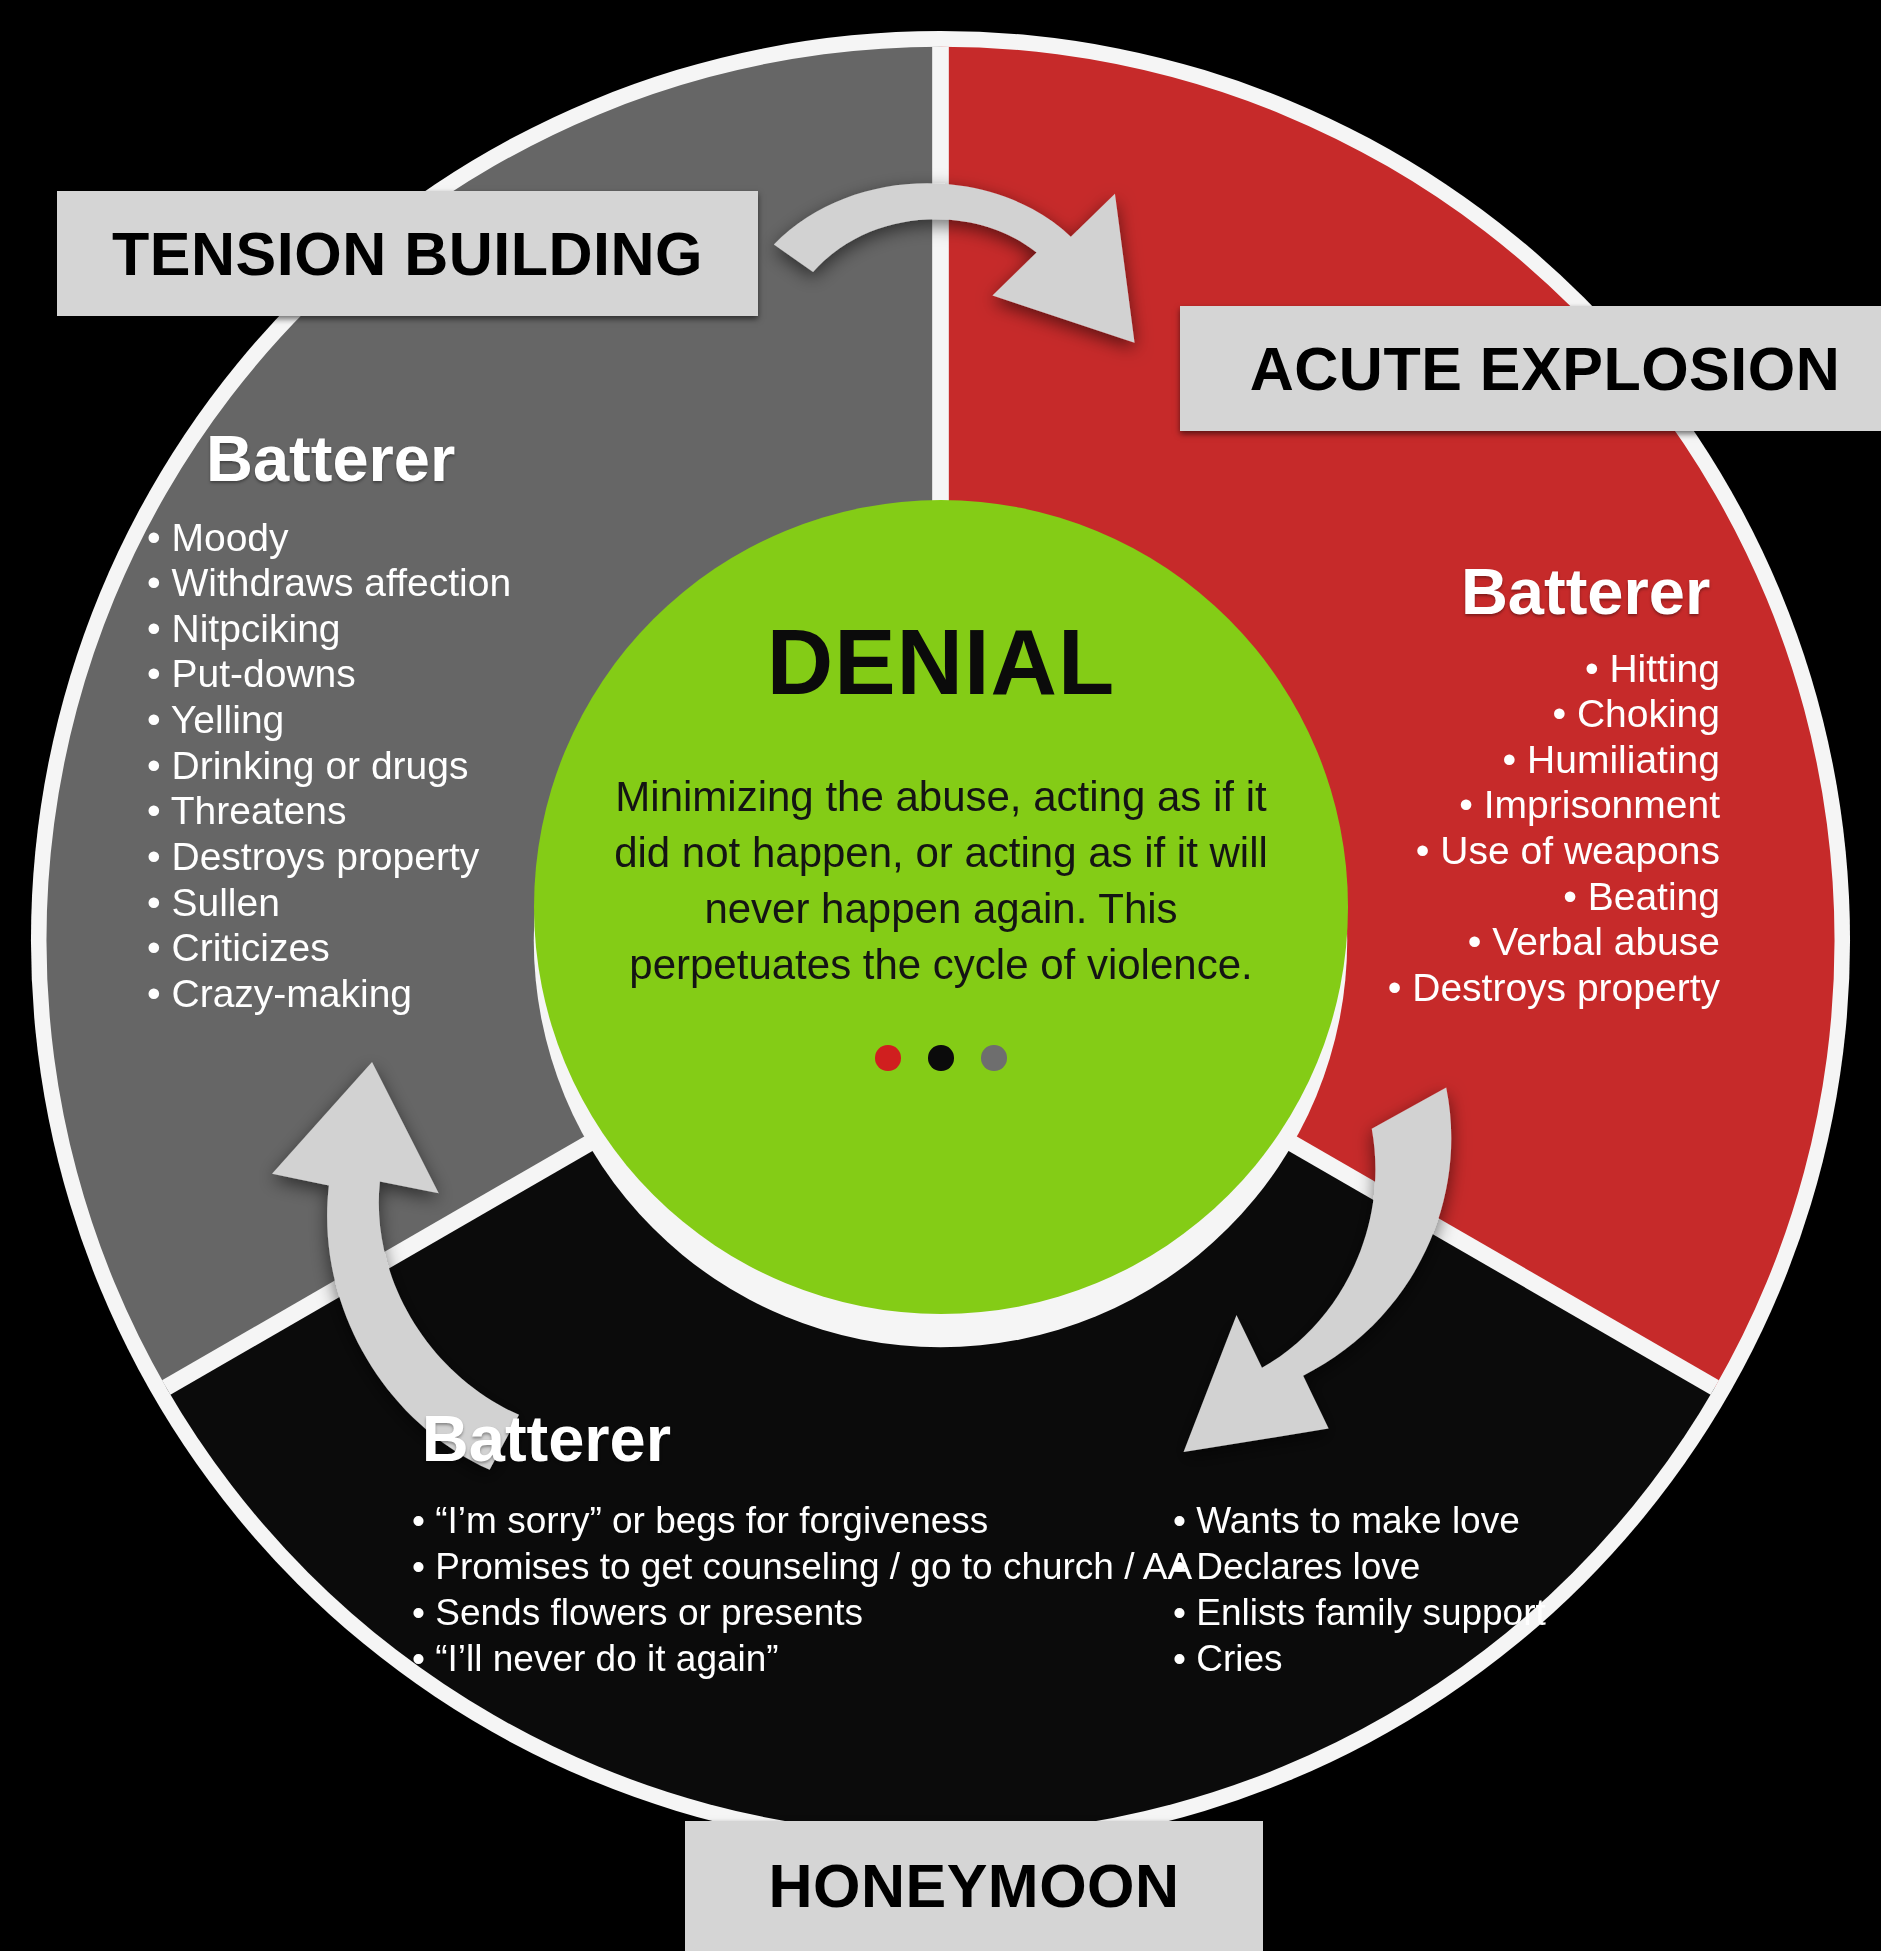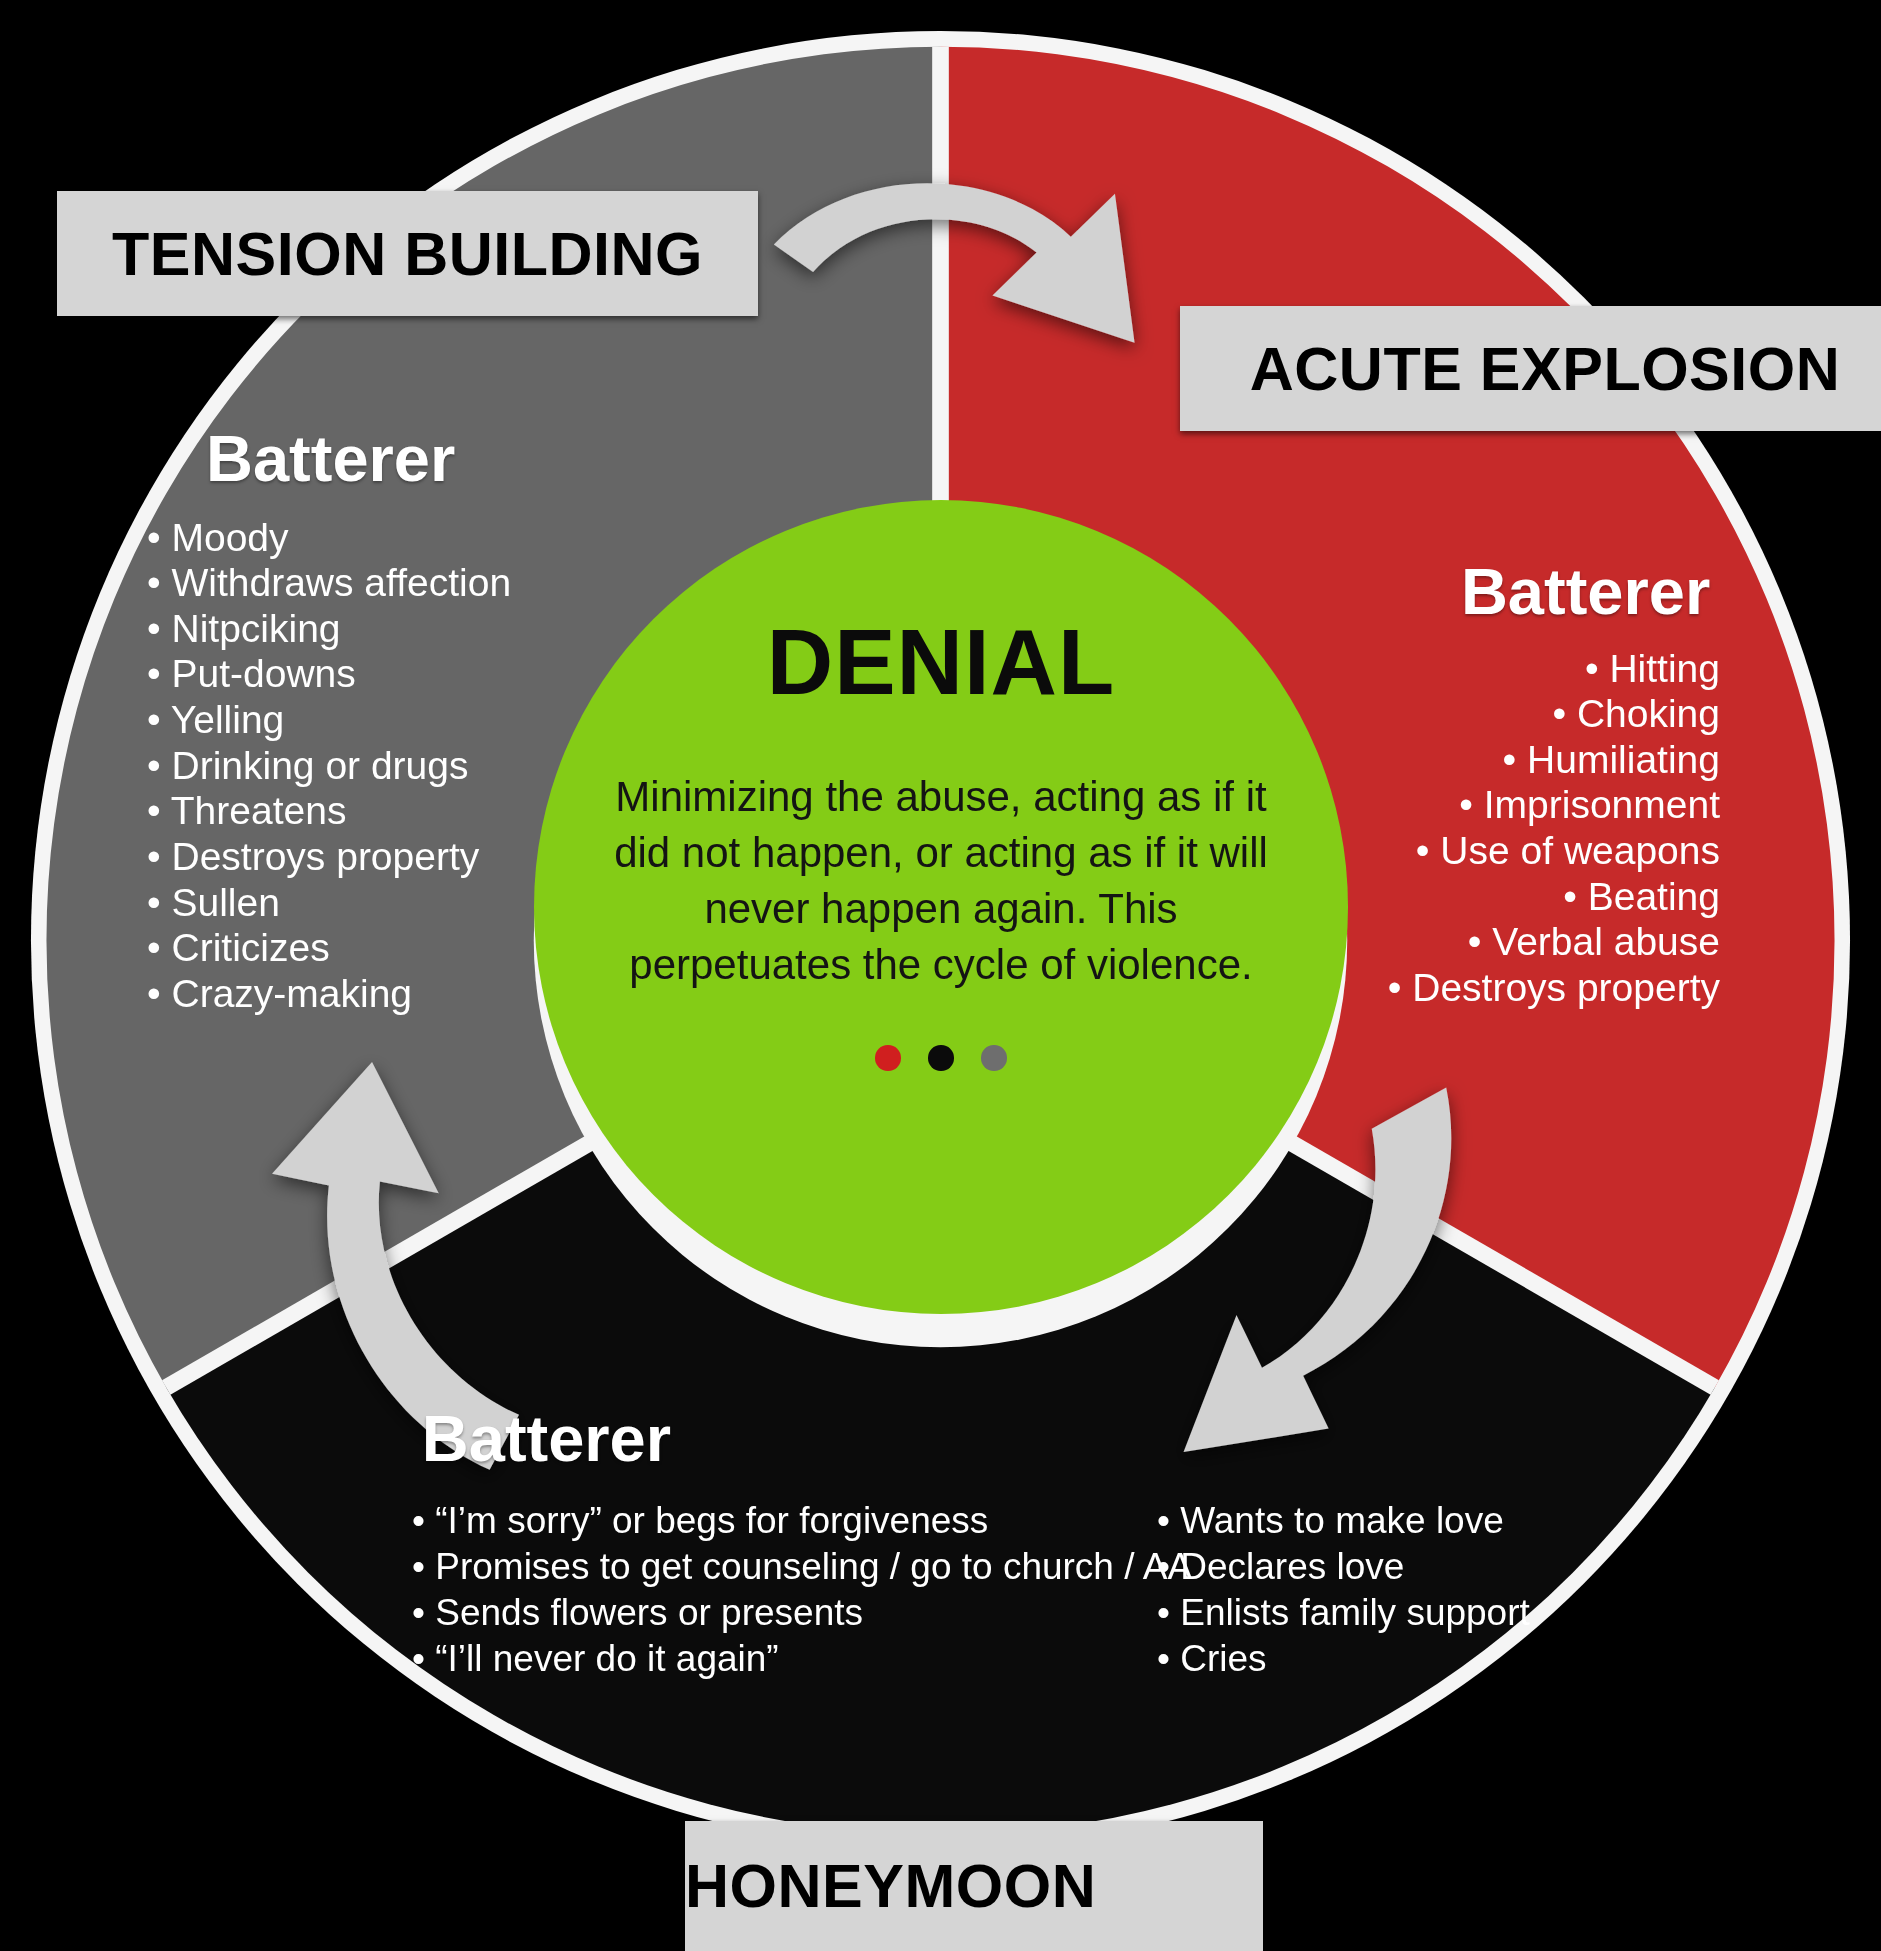--- a/index.html
+++ b/index.html
@@ -38,21 +38,21 @@
   }
   #band-acute{
     left:1152px; top:306px;
     width:730px; height:125px;
     justify-content:center;
     font-size:61px;
   }
   #band-honeymoon{
     left:657px; top:1821px;
     width:578px; height:130px;
-    justify-content:flex-start;
+    justify-content:center;
     font-size:61px;
   }
 
   
   .seg-head{
     font-size:65px;
     font-weight:bold;
     color:#ffffff;
     line-height:1;
     text-shadow:0 2px 2.9px rgba(0,0,0,.35);
@@ -89,21 +89,21 @@
     left:412px; top:1406px;
     width:1157px;
   }
   #honey-content .seg-head{ margin-bottom:27.4px; margin-left:9.8px;}
   .honey-cols{ display:flex; gap:39px; }
   .honey-cols ul{ list-style:none; }
   .honey-cols li{
     color:#fff; font-size:37px; line-height:1.24; white-space:nowrap;
   }
   #honey-col-a{ width:706px; }
-  #honey-col-b{ width:392px; }
+  #honey-col-b{ width:392px;margin-left:16px; }
 
   
   #center{
     position:absolute;
     left:534px; top:500px;
     width:814px; height:814px;
     border-radius:50%;
     background:#84cc16;
     display:flex; flex-direction:column;
     align-items:center;

